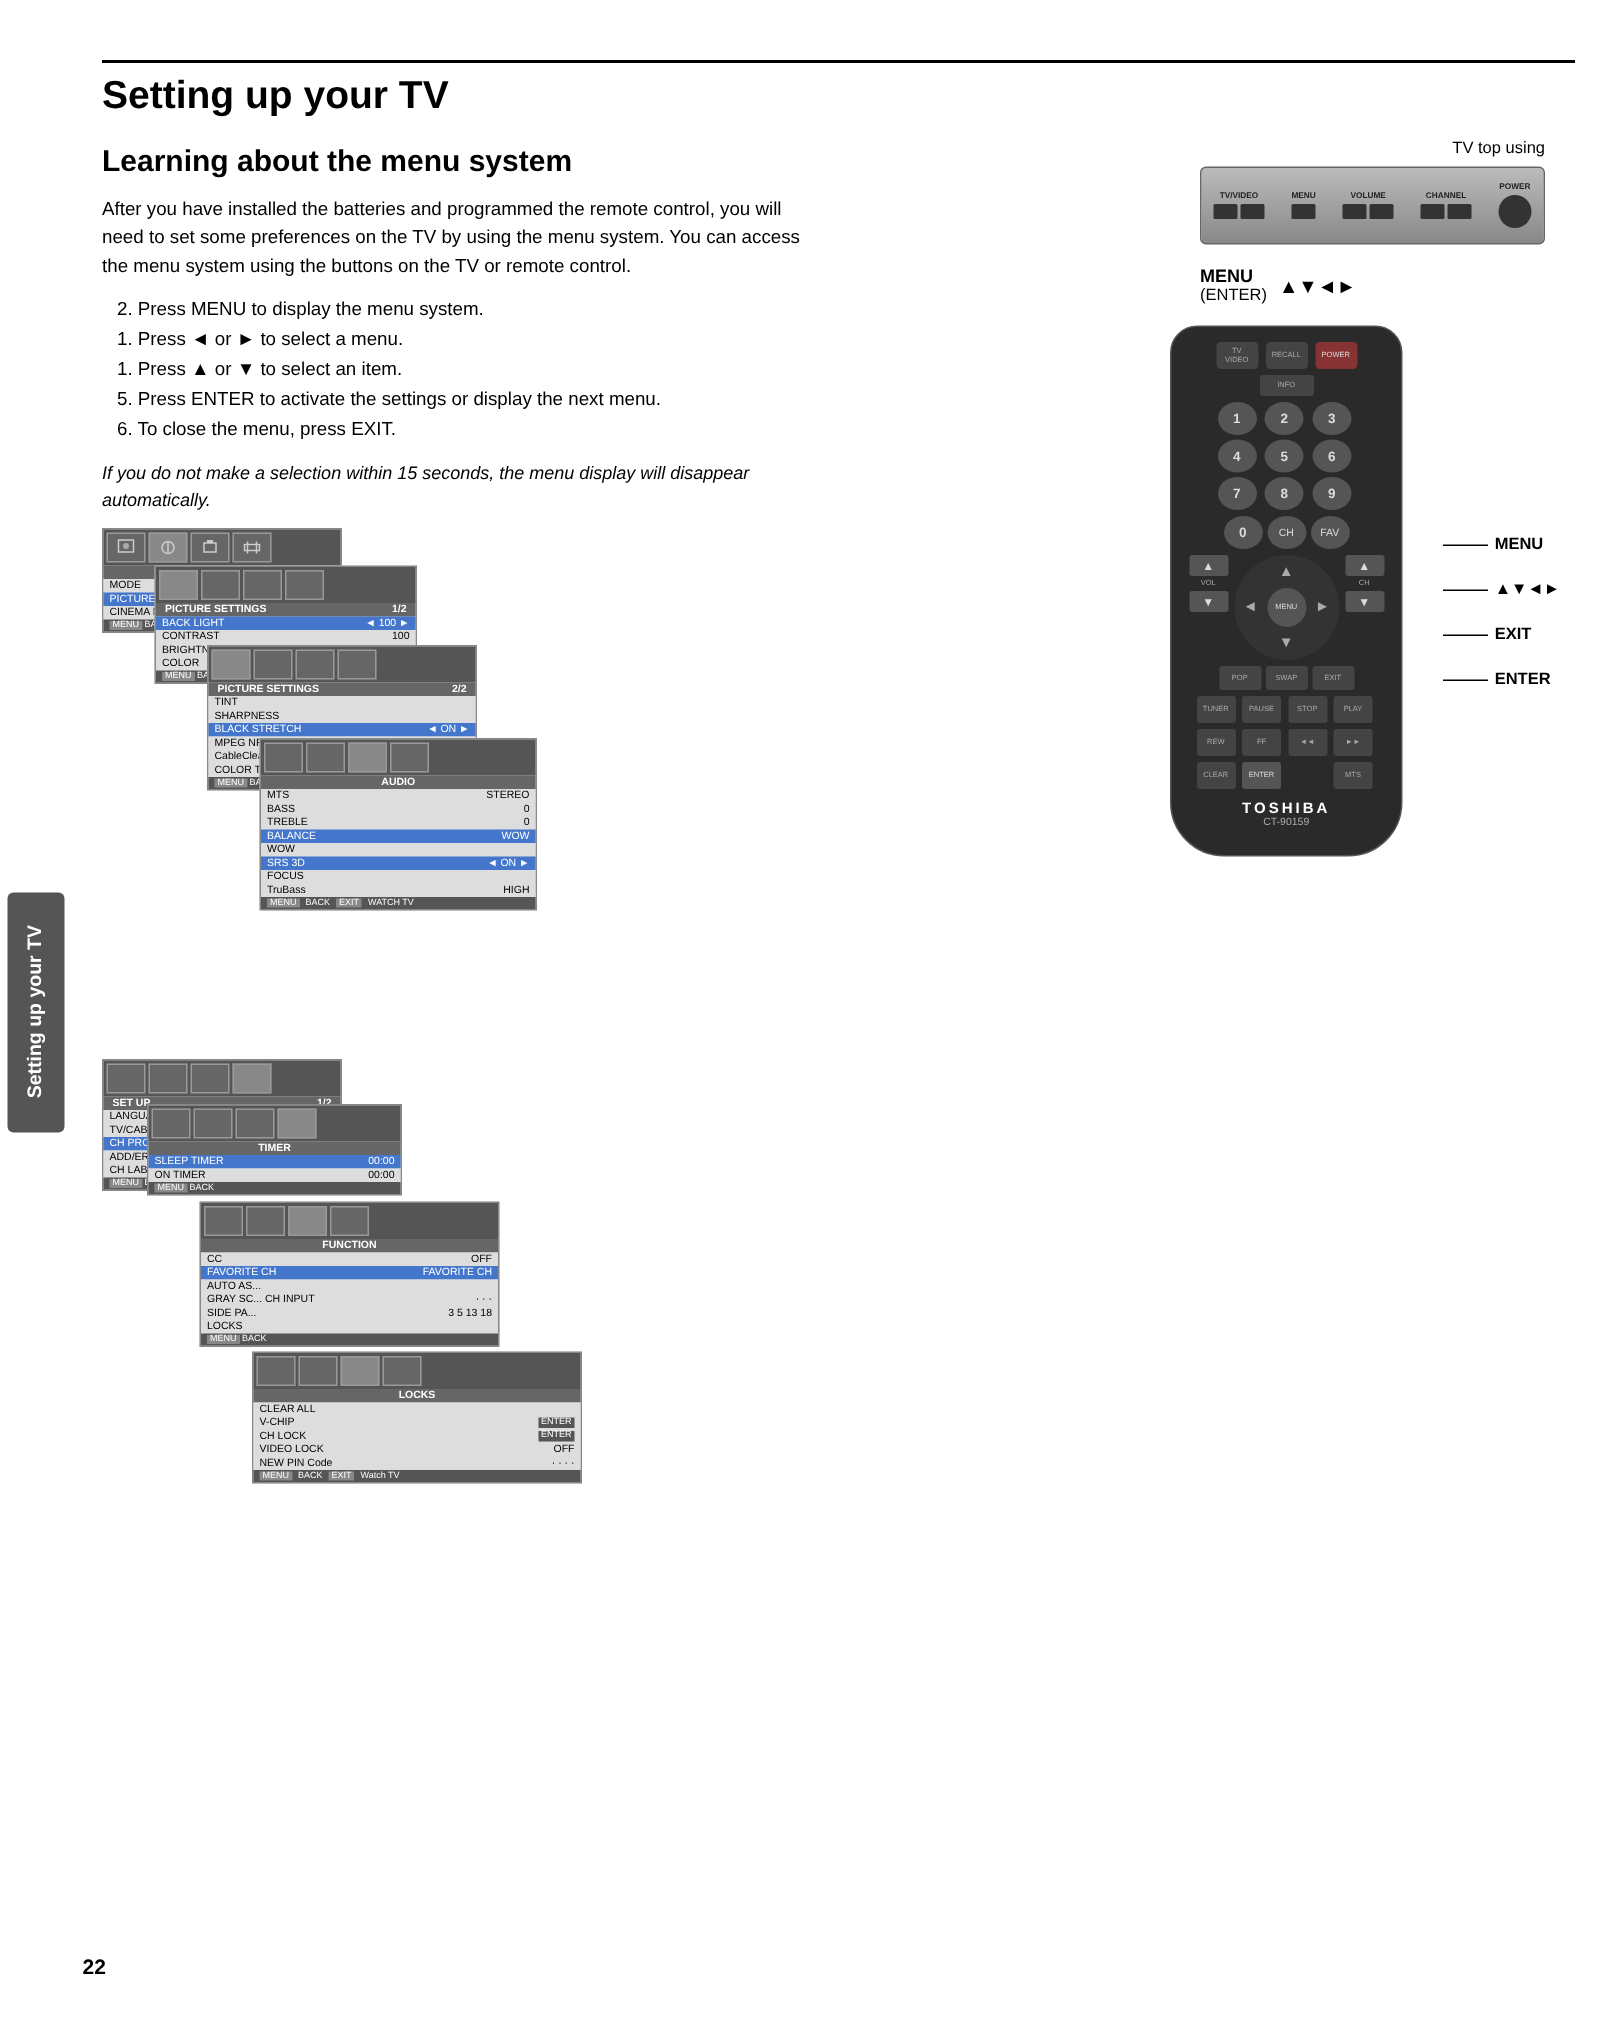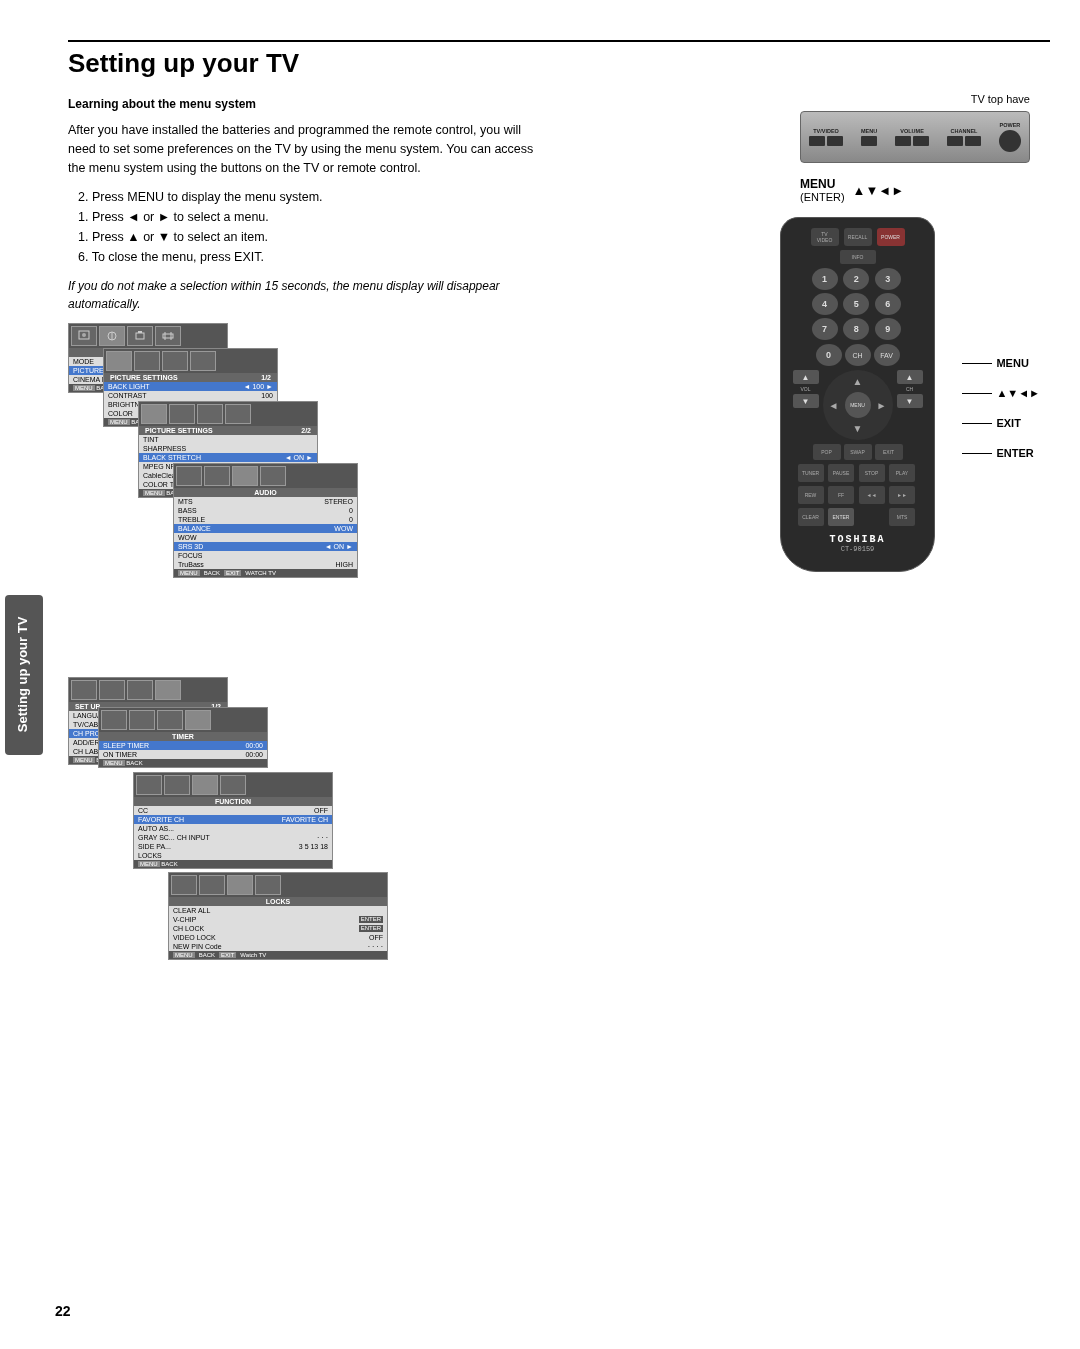--- a/index.html
+++ b/index.html
@@ -75,21 +75,21 @@
       margin-bottom: 14px;
     }
 
     .section-title {
       font-size: 26px;
       font-weight: bold;
       color: #000;
     }
 
     .subsection-title {
-      font-size: 12px;
+      font-size: 20px;
       font-weight: bold;
       margin-bottom: 10px;
       margin-top: 4px;
     }
 
     
     .body-text {
       font-size: 12.5px;
       line-height: 1.5;
       margin-bottom: 10px;
@@ -157,20 +157,21 @@
       <div class="content-left">
 
         <div class="subsection-title">Learning about the menu system</div>
 
         <p class="body-text">After you have installed the batteries and programmed the remote control, you will need to set some preferences on the TV by using the menu system. You can access the menu system using the buttons on the TV or remote control.</p>
 
         <ol class="numbered-list">
           <li><span>2. Press MENU to display the menu system.</span></li>
           <li><span>1. Press ◄ or ► to select a menu.</span></li>
           <li><span>1. Press ▲ or ▼ to select an item.</span></li>
+          <li><span>5. Press ENTER to activate the settings or display the next menu.</span></li>
           <li><span>6. To close the menu, press EXIT.</span></li>
         </ol>
 
         <p class="italic-note">
           <span>If you do not make a selection within 15 seconds, the menu display will disappear automatically.</span>
         </p>
 
         <div style="position:relative; width:300px; height:340px; margin-bottom: 14px;">
 
           <div style="position:absolute; top:0; left:0; width:160px; background:#ddd; border:1px solid #888; font-size:7px; z-index:1;">
@@ -471,21 +472,21 @@
               <span>Watch TV</span>
             </div>
           </div>
         </div>
 
       </div>
 
       <div class="content-right">
 
         <div style="display:flex;flex-direction:column;align-items:center;margin-bottom:14px;">
-          <div style="font-size:11px;margin-bottom:6px;align-self:flex-end;margin-right:20px;">TV top have</div>
+          <div style="font-size:11px;margin-bottom:6px;align-self:flex-end;margin-right:20px;">TV top using</div>
           <div style="width:230px;height:52px;background:linear-gradient(to bottom, #bbb, #888);border-radius:4px;border:1px solid #666;display:flex;align-items:center;justify-content:space-between;padding:0 8px;">
             <div style="display:flex;flex-direction:column;align-items:center;gap:2px;">
               <span style="font-size:5.5px;color:#222;font-weight:bold;">TV/VIDEO</span>
               <div style="display:flex;gap:2px;">
                 <div style="width:16px;height:10px;background:#333;border-radius:1px;"></div>
                 <div style="width:16px;height:10px;background:#333;border-radius:1px;"></div>
               </div>
             </div>
             <div style="display:flex;flex-direction:column;align-items:center;gap:2px;">
               <span style="font-size:5.5px;color:#222;font-weight:bold;">MENU</span>
@@ -611,21 +612,21 @@
               <div style="width:26px;height:18px;background:#444;border-radius:2px;display:flex;align-items:center;justify-content:center;color:#aaa;font-size:5px;">◄◄</div>
               <div style="width:26px;height:18px;background:#444;border-radius:2px;display:flex;align-items:center;justify-content:center;color:#aaa;font-size:5px;">►►</div>
             </div>
 
             <div style="display:grid;grid-template-columns:repeat(4,1fr);gap:2px;width:120px;">
               <div style="width:26px;height:18px;background:#444;border-radius:2px;display:flex;align-items:center;justify-content:center;color:#aaa;font-size:5px;">CLEAR</div>
               <div style="width:26px;height:18px;background:#555;border-radius:2px;display:flex;align-items:center;justify-content:center;color:#ddd;font-size:5px;grid-column:span 2;">ENTER</div>
               <div style="width:26px;height:18px;background:#444;border-radius:2px;display:flex;align-items:center;justify-content:center;color:#aaa;font-size:5px;">MTS</div>
             </div>
 
-            <div style="margin-top:4px;display:flex;flex-direction:column;align-items:center;font-family:Liberation Mono, monospace;">
+            <div style="margin-top:4px;display:flex;flex-direction:column;align-items:center;">
               <span style="color:#fff;font-size:10px;font-weight:bold;letter-spacing:2px;">TOSHIBA</span>
               <span style="color:#aaa;font-size:7px;">CT-90159</span>
             </div>
 
           </div>
         </div>
 
       </div>
 
     </div>

